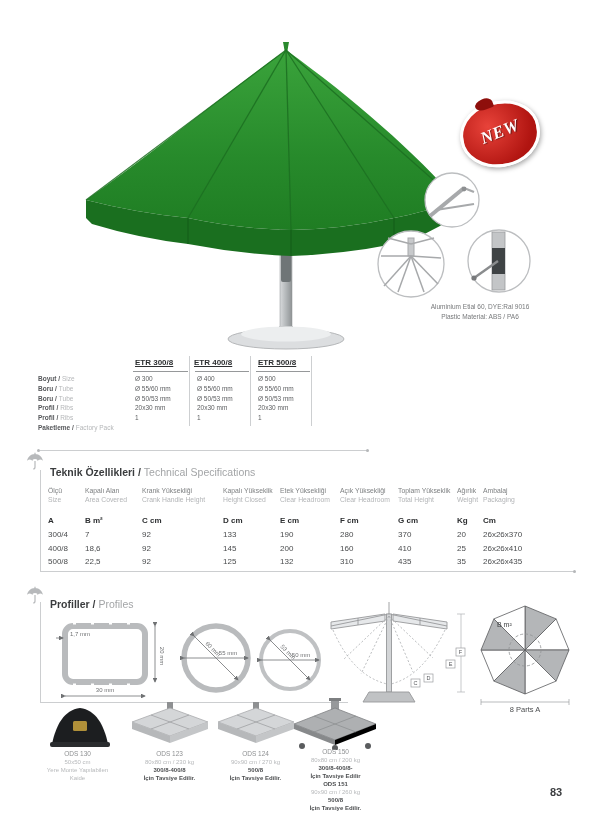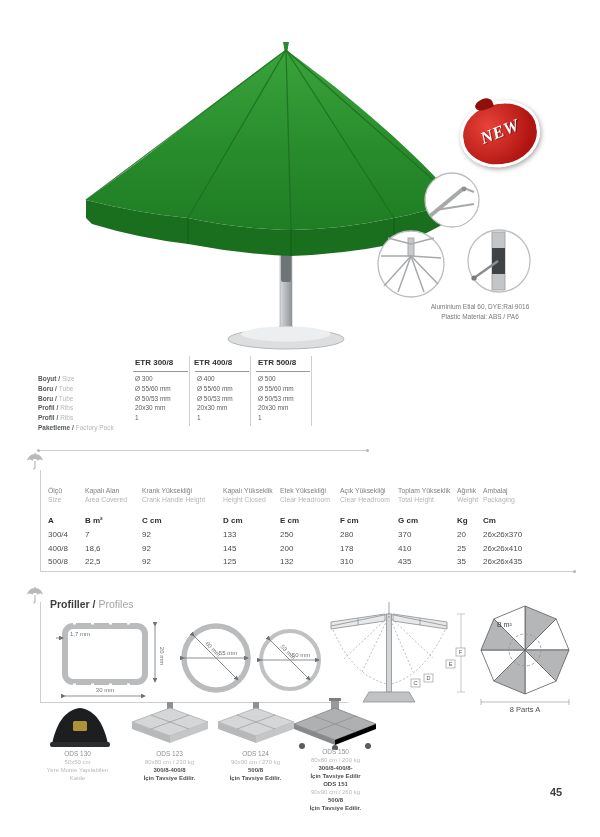--- a/index.html
+++ b/index.html
@@ -17,21 +17,21 @@
            border:3px solid #fff;border-radius:50% 46% 50% 48%;transform:rotate(-8deg);
            box-shadow:1px 2px 5px rgba(0,0,0,.35);}
   .nb-disc::after{content:"";position:absolute;left:16px;top:-7px;width:18px;height:11px;
            background:#8e0f0c;border-radius:50% 50% 10% 50%;transform:rotate(-14deg);}
   .nb-text{position:absolute;left:8px;top:21px;width:64px;text-align:center;
            font-family:"Liberation Serif",serif;font-style:italic;font-weight:bold;font-size:17px;
            color:#fff;transform:rotate(-22deg);letter-spacing:.5px;text-shadow:1px 1px 1px rgba(0,0,0,.45);}
 
   
   .models{position:absolute;left:38px;top:356px;width:305px;height:80px;font-size:6.5px;}
-  .m-head{position:absolute;top:2px;font-weight:bold;font-size:8px;color:#2d2f31;}
+  .m-head{position:absolute;top:2px;font-weight:bold;font-size:8px;color:#2d2f31;text-decoration:underline;}
   .m-rule{position:absolute;top:15px;height:1px;background:#96989a;}
   .m-sep{position:absolute;top:0;width:1px;height:70px;background:#cdcfd1;}
   .m-labels{position:absolute;left:0;top:18px;}
   .m-label{height:9.8px;line-height:9.8px;white-space:nowrap;}
   .ml-tr{font-weight:bold;color:#55575a;}
   .ml-en{color:#b5b7b9;margin-left:2px;}
   .m-col{position:absolute;top:18px;width:60px;color:#5c5e60;}
   .m-val{height:9.8px;line-height:9.8px;white-space:nowrap;}
 
   
@@ -202,20 +202,23 @@
   </div>
 
   <div class="hline" style="left:40px;top:450px;width:328px"></div>
   <div class="dot" style="left:37px;top:449px"></div>
   <div class="dot" style="left:366px;top:449px"></div>
 
   <svg class="abs" style="left:26px;top:452px" width="18" height="18" viewBox="0 0 18 18">
     <path d="M9,2 C4.5,2 1.5,5.5 1,9 A2.7,2 0 0 1 6.3,9 A2.7,2 0 0 1 11.7,9 A2.7,2 0 0 1 17,9 C16.5,5.5 13.5,2 9,2 Z" fill="#b7b9bb"></path>
     <path d="M9,0.8 L9,2 M9,9 L9,15 Q9,17 7.2,17" stroke="#b7b9bb" stroke-width="1.2" fill="none"></path>
   </svg>
+  <div class="sec-title" style="left:50px;top:466px">
+    <span class="st-tr">Teknik Özellikleri /</span><span class="st-en">Technical Specifications</span>
+  </div>
   <div class="vline" style="left:40px;top:470px;height:101px"></div>
 
   <div class="spec-grid" style="top:486px">
     <div>
         <div class="sh-tr">Ölçü</div>
         <div class="sh-en">Size</div>
       </div>
     <div>
         <div class="sh-tr">Kapalı Alan</div>
         <div class="sh-en">Area Covered</div>
@@ -260,31 +263,31 @@
     <div class="sc-cell">G cm</div>
     <div class="sc-cell">Kg</div>
     <div class="sc-cell">Cm</div>
   </div>
 
   <div class="spec-grid" style="top:528px">
     <div class="sd-cell">300/4</div>
     <div class="sd-cell">7</div>
     <div class="sd-cell">92</div>
     <div class="sd-cell">133</div>
-    <div class="sd-cell">250</div>
+    <div class="sd-cell">190</div>
     <div class="sd-cell">280</div>
     <div class="sd-cell">370</div>
     <div class="sd-cell">20</div>
     <div class="sd-cell">26x26x370</div>
     <div class="sd-cell">400/8</div>
     <div class="sd-cell">18,6</div>
     <div class="sd-cell">92</div>
     <div class="sd-cell">145</div>
     <div class="sd-cell">200</div>
-    <div class="sd-cell">178</div>
+    <div class="sd-cell">160</div>
     <div class="sd-cell">410</div>
     <div class="sd-cell">25</div>
     <div class="sd-cell">26x26x410</div>
     <div class="sd-cell">500/8</div>
     <div class="sd-cell">22,5</div>
     <div class="sd-cell">92</div>
     <div class="sd-cell">125</div>
     <div class="sd-cell">132</div>
     <div class="sd-cell">310</div>
     <div class="sd-cell">435</div>
@@ -462,15 +465,15 @@
     <div class="cap-code">ODS 150</div>
     <div class="cap-light">80x80 cm / 200 kg</div>
     <div class="cap-dark">300/8-400/8-</div>
     <div class="cap-dark">İçin Tavsiye Edilir</div>
     <div class="cap-dark">ODS 151</div>
     <div class="cap-light">90x90 cm / 260 kg</div>
     <div class="cap-dark">500/8</div>
     <div class="cap-dark">İçin Tavsiye Edilir.</div>
   </div>
 
-  <div class="page-num">45</div>
+  <div class="page-num">83</div>
 
 </div>
 
 </body></html>

